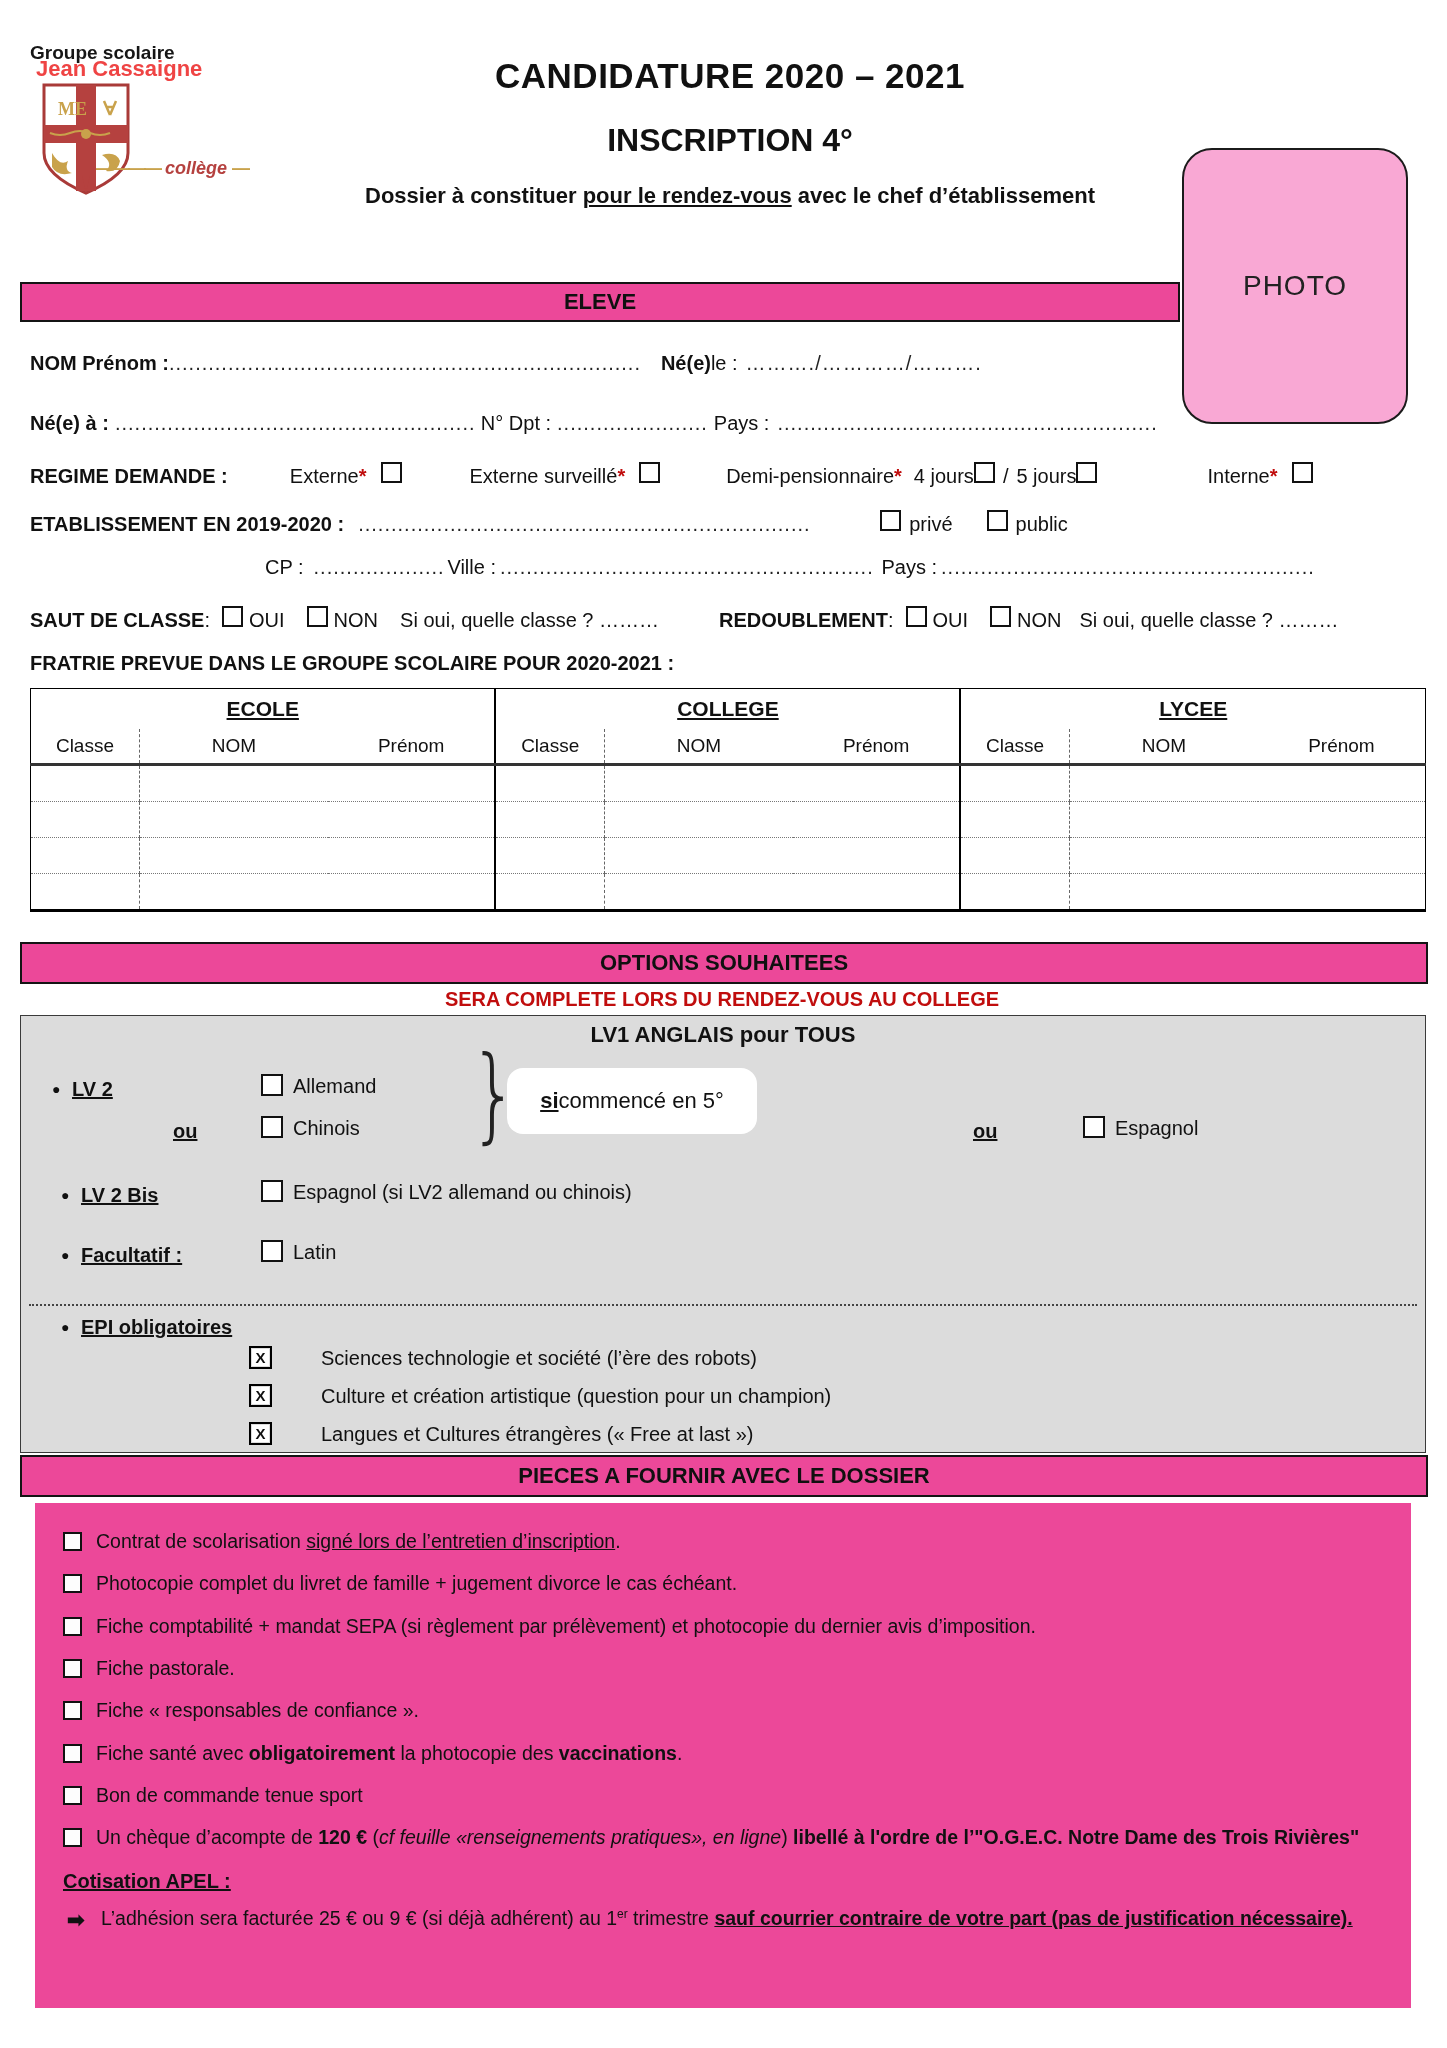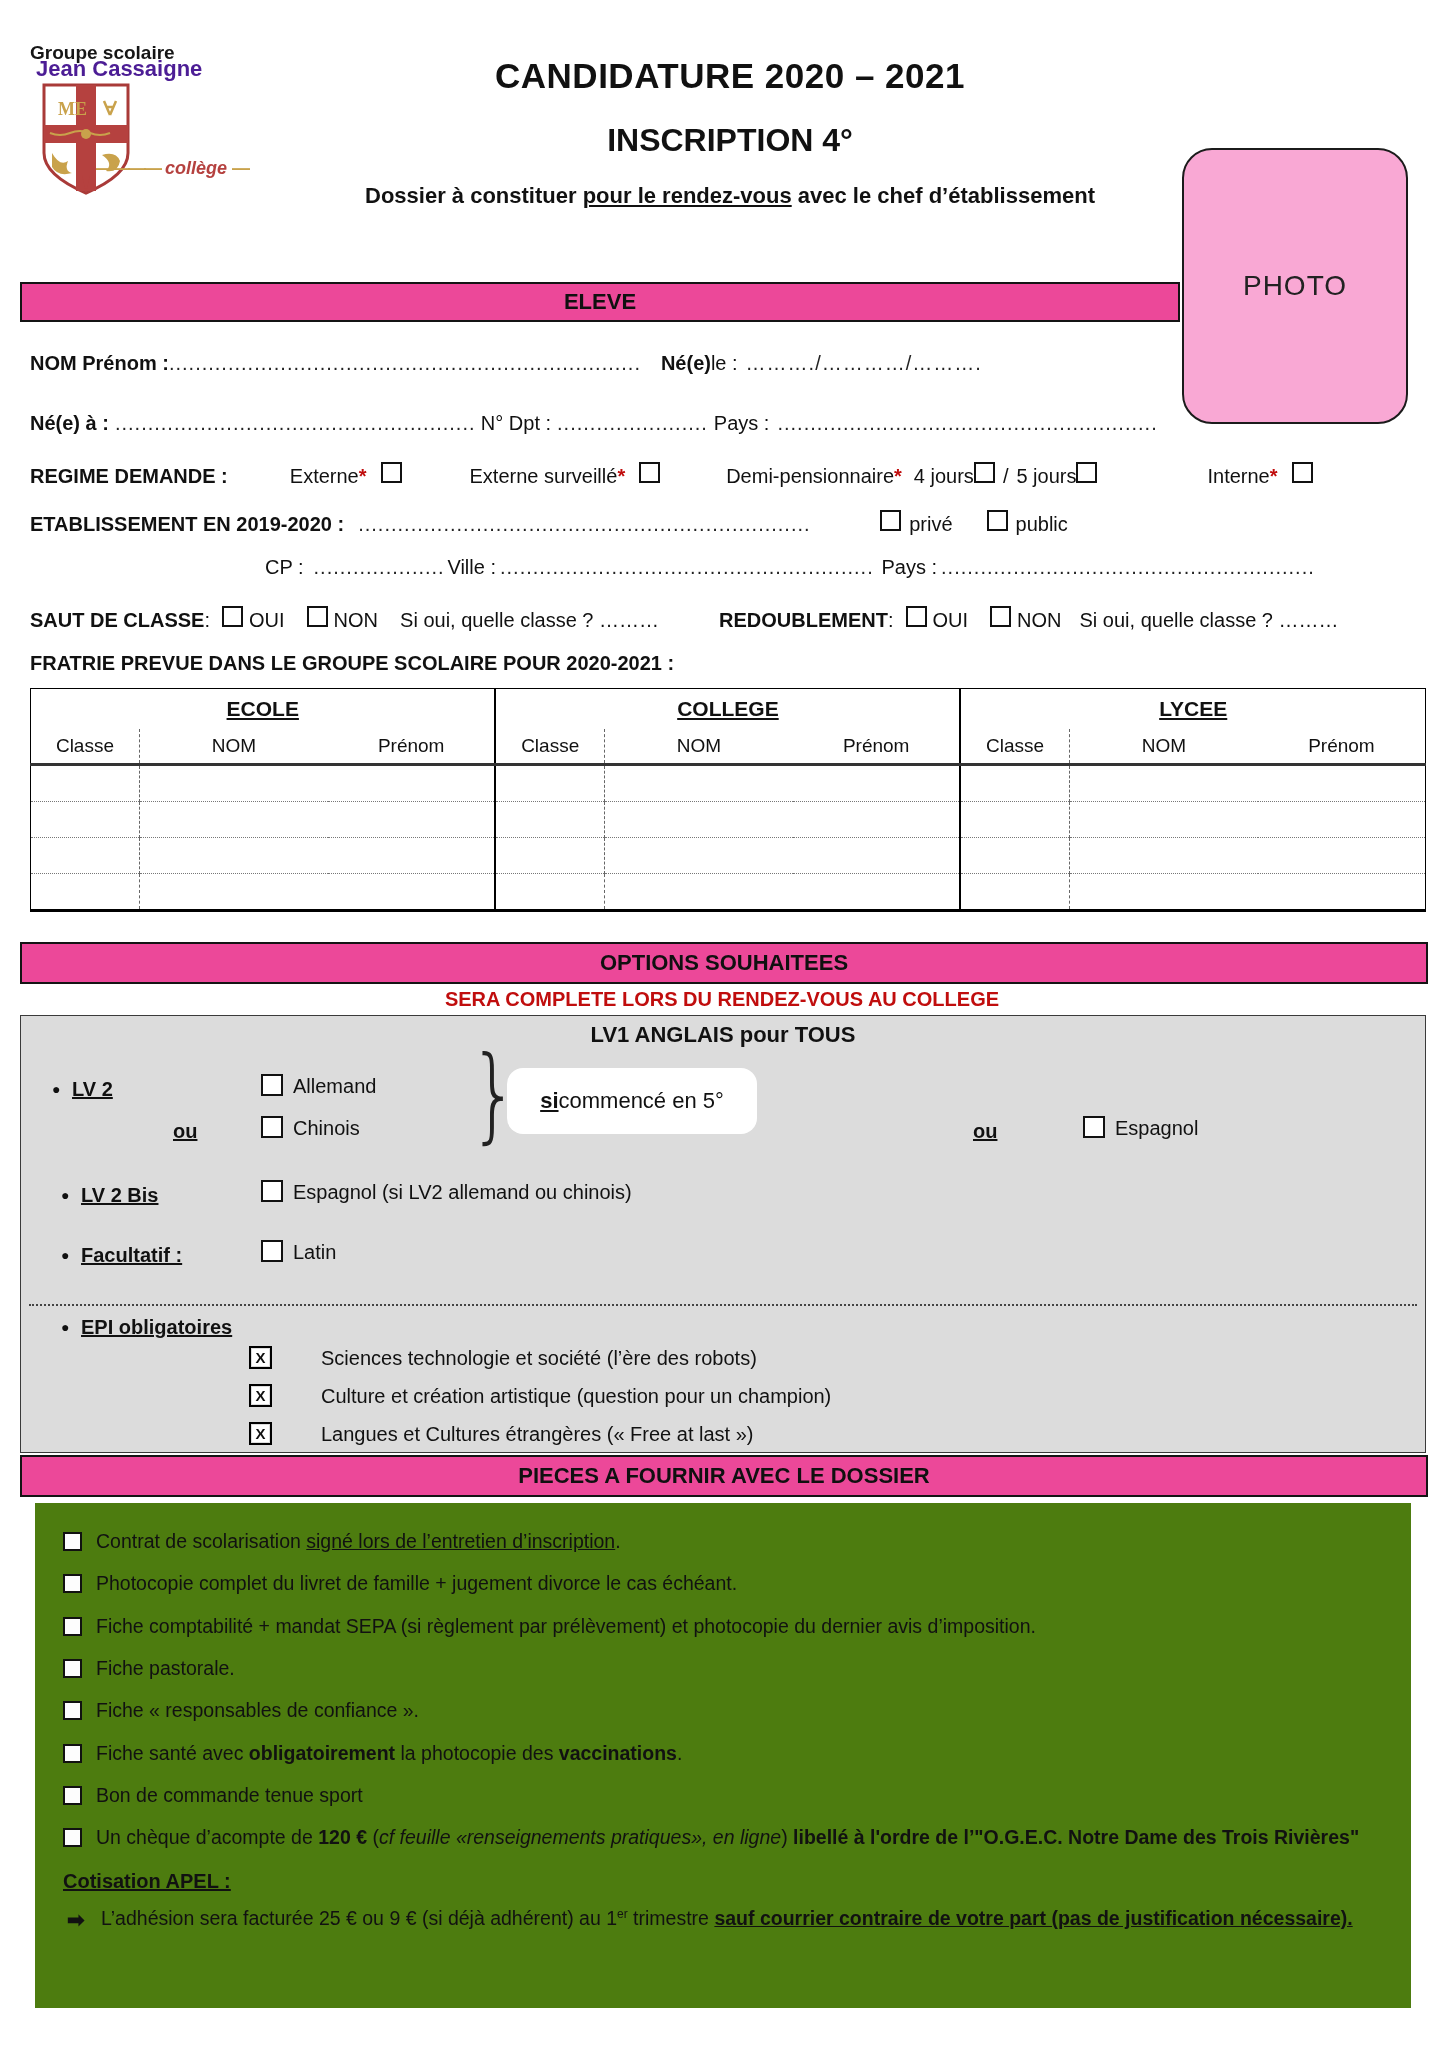--- a/index.html
+++ b/index.html
@@ -7,21 +7,21 @@
         font-family:"Liberation Sans",sans-serif;color:#111;overflow:hidden;}
 
   .b{font-weight:bold;}
   .u{text-decoration:underline;}
   .red{color:#c00d0d;}
   .it{font-style:italic;}
 
   
   .logo{position:absolute;left:30px;top:44px;width:210px;}
   .logo-l1{font-weight:bold;font-size:19px;color:#161616;line-height:17px;}
-  .logo-l2{font-weight:bold;font-size:22px;color:#4c1d95;line-height:20px;margin-top:-2px;margin-left:6px;}
+  .logo-l2{font-weight:bold;font-size:22px;color:#ef4444;line-height:20px;margin-top:-2px;margin-left:6px;}
   .crest{margin-top:4px;margin-left:8px;}
   .banner-row{position:absolute;left:96px;top:158px;white-space:nowrap;font-size:18px;}
   .banner-dash{color:#c9a24b;font-weight:bold;letter-spacing:-2px;}
   .banner-word{color:#b5413f;font-weight:bold;font-style:italic;margin-top:24px;}
 
   .titles{position:absolute;left:140px;top:56px;width:1180px;text-align:center;}
   .title1{font-size:35px;font-weight:bold;letter-spacing:.5px;}
   .title2{font-size:32px;font-weight:bold;margin-top:26px;}
   .subtitle{font-size:22px;font-weight:bold;margin-top:24px;}
 
@@ -67,21 +67,21 @@
   .opt-cb{position:absolute;width:18px;height:18px;border:2px solid #111;background:#fff;}
   .brace{position:absolute;left:440px;top:26px;font-size:104px;font-weight:200;color:#222;
          transform:scaleX(.75);line-height:1;font-family:"DejaVu Sans",sans-serif;}
   .si-box{position:absolute;left:486px;top:52px;width:250px;height:66px;background:#fff;border-radius:16px;
           display:flex;align-items:center;justify-content:center;font-size:22px;}
   .opt-divider{position:absolute;left:8px;right:8px;top:288px;border-top:2px dotted #444;}
   .cbx{position:absolute;width:19px;height:19px;border:2px solid #000;background:#fff;
        display:flex;align-items:center;justify-content:center;font-weight:bold;font-size:15px;box-shadow:0 0 0 1px #dcdcdc inset;}
 
   
-  .pink-box{position:absolute;left:35px;top:1503px;width:1376px;height:505px;background:#4d7c0f;
+  .pink-box{position:absolute;left:35px;top:1503px;width:1376px;height:505px;background:#ec4899;
             padding:0;box-sizing:border-box;}
   .pk-inner{padding:26px 28px 0 28px;font-size:19.5px;line-height:1.3;}
   .pk-item{display:flex;margin-bottom:17px;}
   .pk-cb{flex:0 0 auto;width:15px;height:15px;border:2px solid #111;background:#fdfdfd;margin-top:3px;margin-right:14px;}
   .pk-text{flex:1 1 auto;}
   .cotisation{font-weight:bold;text-decoration:underline;font-size:20px;margin:4px 0 12px 0;}
   .apel-row{display:flex;}
   .apel-arrow{flex:0 0 auto;width:34px;font-weight:bold;font-size:21px;margin-left:4px;}
   sup{font-size:12px;}
 </style>

